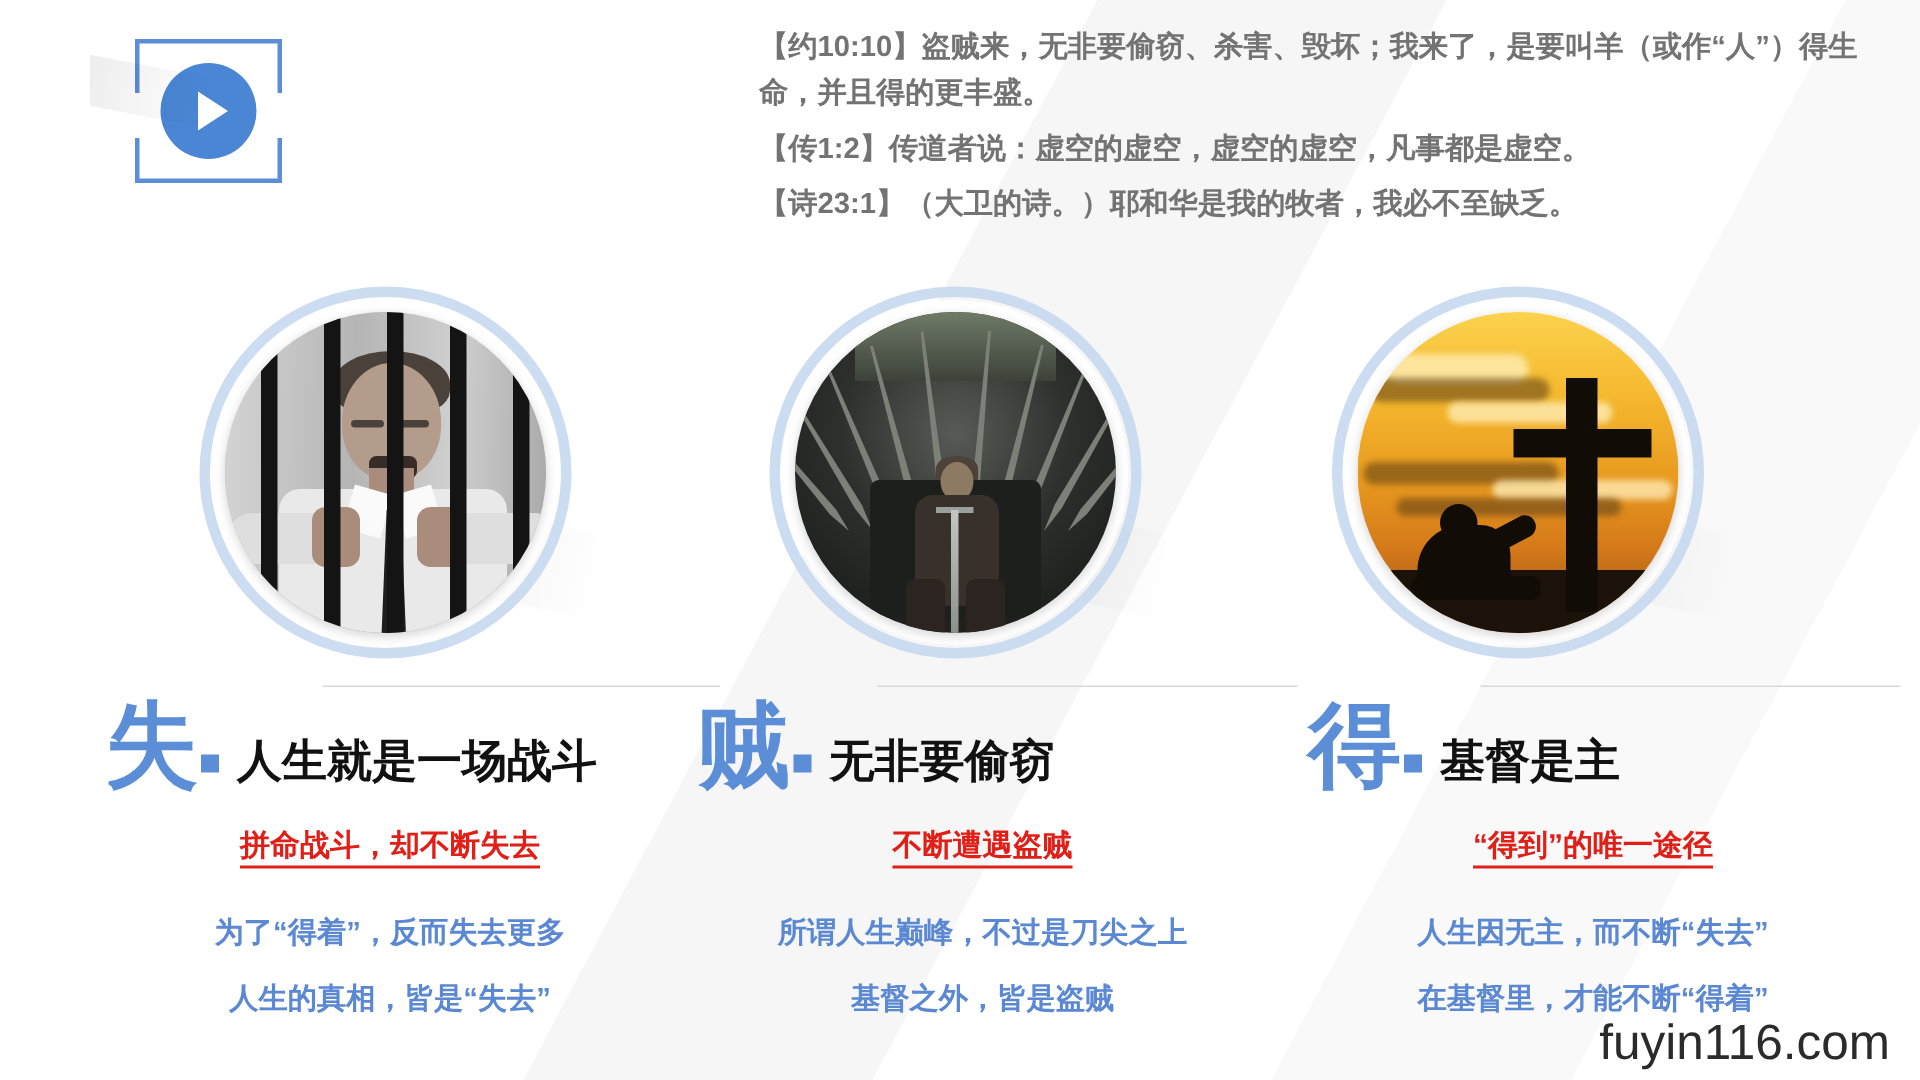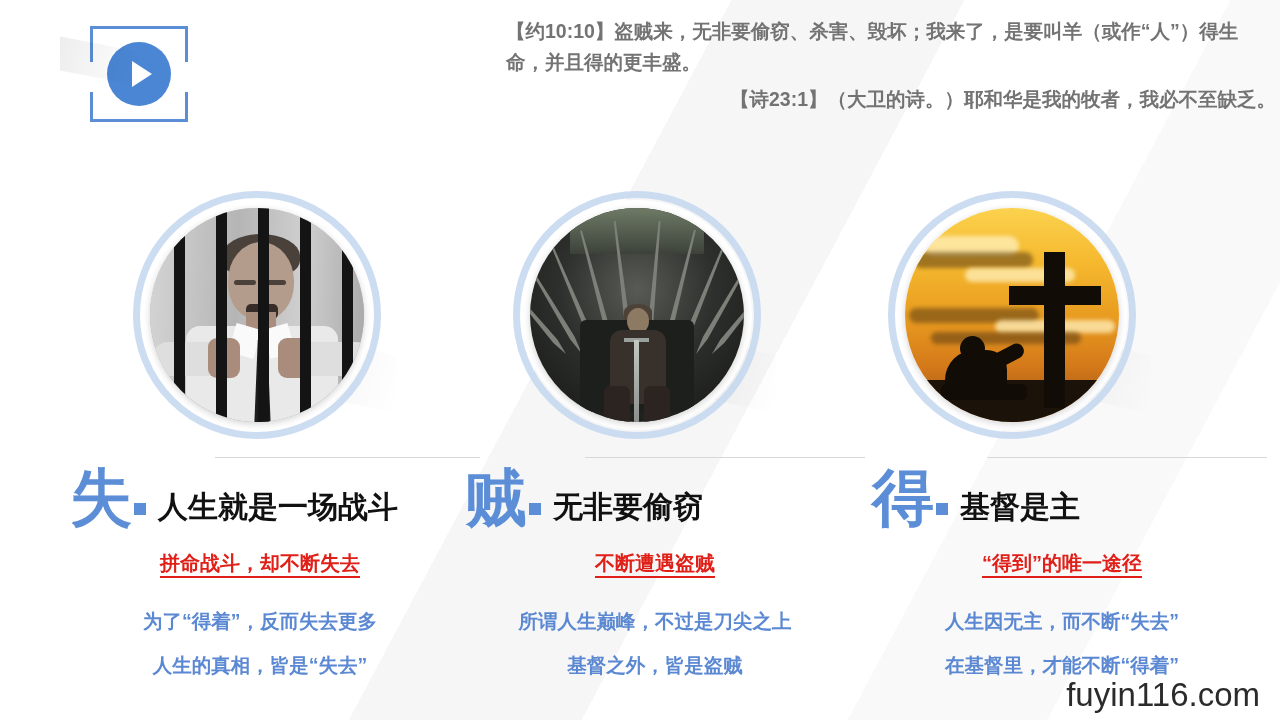--- a/index.html
+++ b/index.html
@@ -55,21 +55,21 @@
     position:absolute;left:200px;top:40px;
     font-size:46px;font-weight:bold;color:#111111;
     letter-spacing:2px;white-space:nowrap;
   }
 
   .verses{
     position:absolute;left:506px;top:16px;width:770px;
     color:#737373;font-weight:bold;font-size:19.5px;line-height:31px;
   }
   .verses .v{margin-bottom:6px;}
-  .verses .v:last-child{margin-bottom:0;text-align:right;}
+  .verses .v:last-child{margin-bottom:0;}
 
   
   .photo{
     position:absolute;width:248px;height:248px;
   }
   .ring{
     position:absolute;inset:0;border-radius:50%;
     border:7px solid #c3d6ef;
     box-sizing:border-box;
     opacity:.85;
@@ -193,20 +193,21 @@
     <div class="logo-frame"></div>
     <div class="logo-circle">
       <div class="tri"></div>
     </div>
   </div>
   <div class="logo-shadow"></div>
 
 
   <div class="verses">
     <div class="v">【约10:10】盗贼来，无非要偷窃、杀害、毁坏；我来了，是要叫羊（或作“人”）得生命，并且得的更丰盛。</div>
+    <div class="v">【传1:2】传道者说：虚空的虚空，虚空的虚空，凡事都是虚空。</div>
     <div class="v">【诗23:1】（大卫的诗。）耶和华是我的牧者，我必不至缺乏。</div>
   </div>
 </div>
 
 <div class="photo" style="left:133px;top:191px;">
   <div class="disc-shadow"></div>
   <div class="ring"></div>
   <div class="ring-inner"></div>
   <div class="disc">
     <div class="scene s1">

